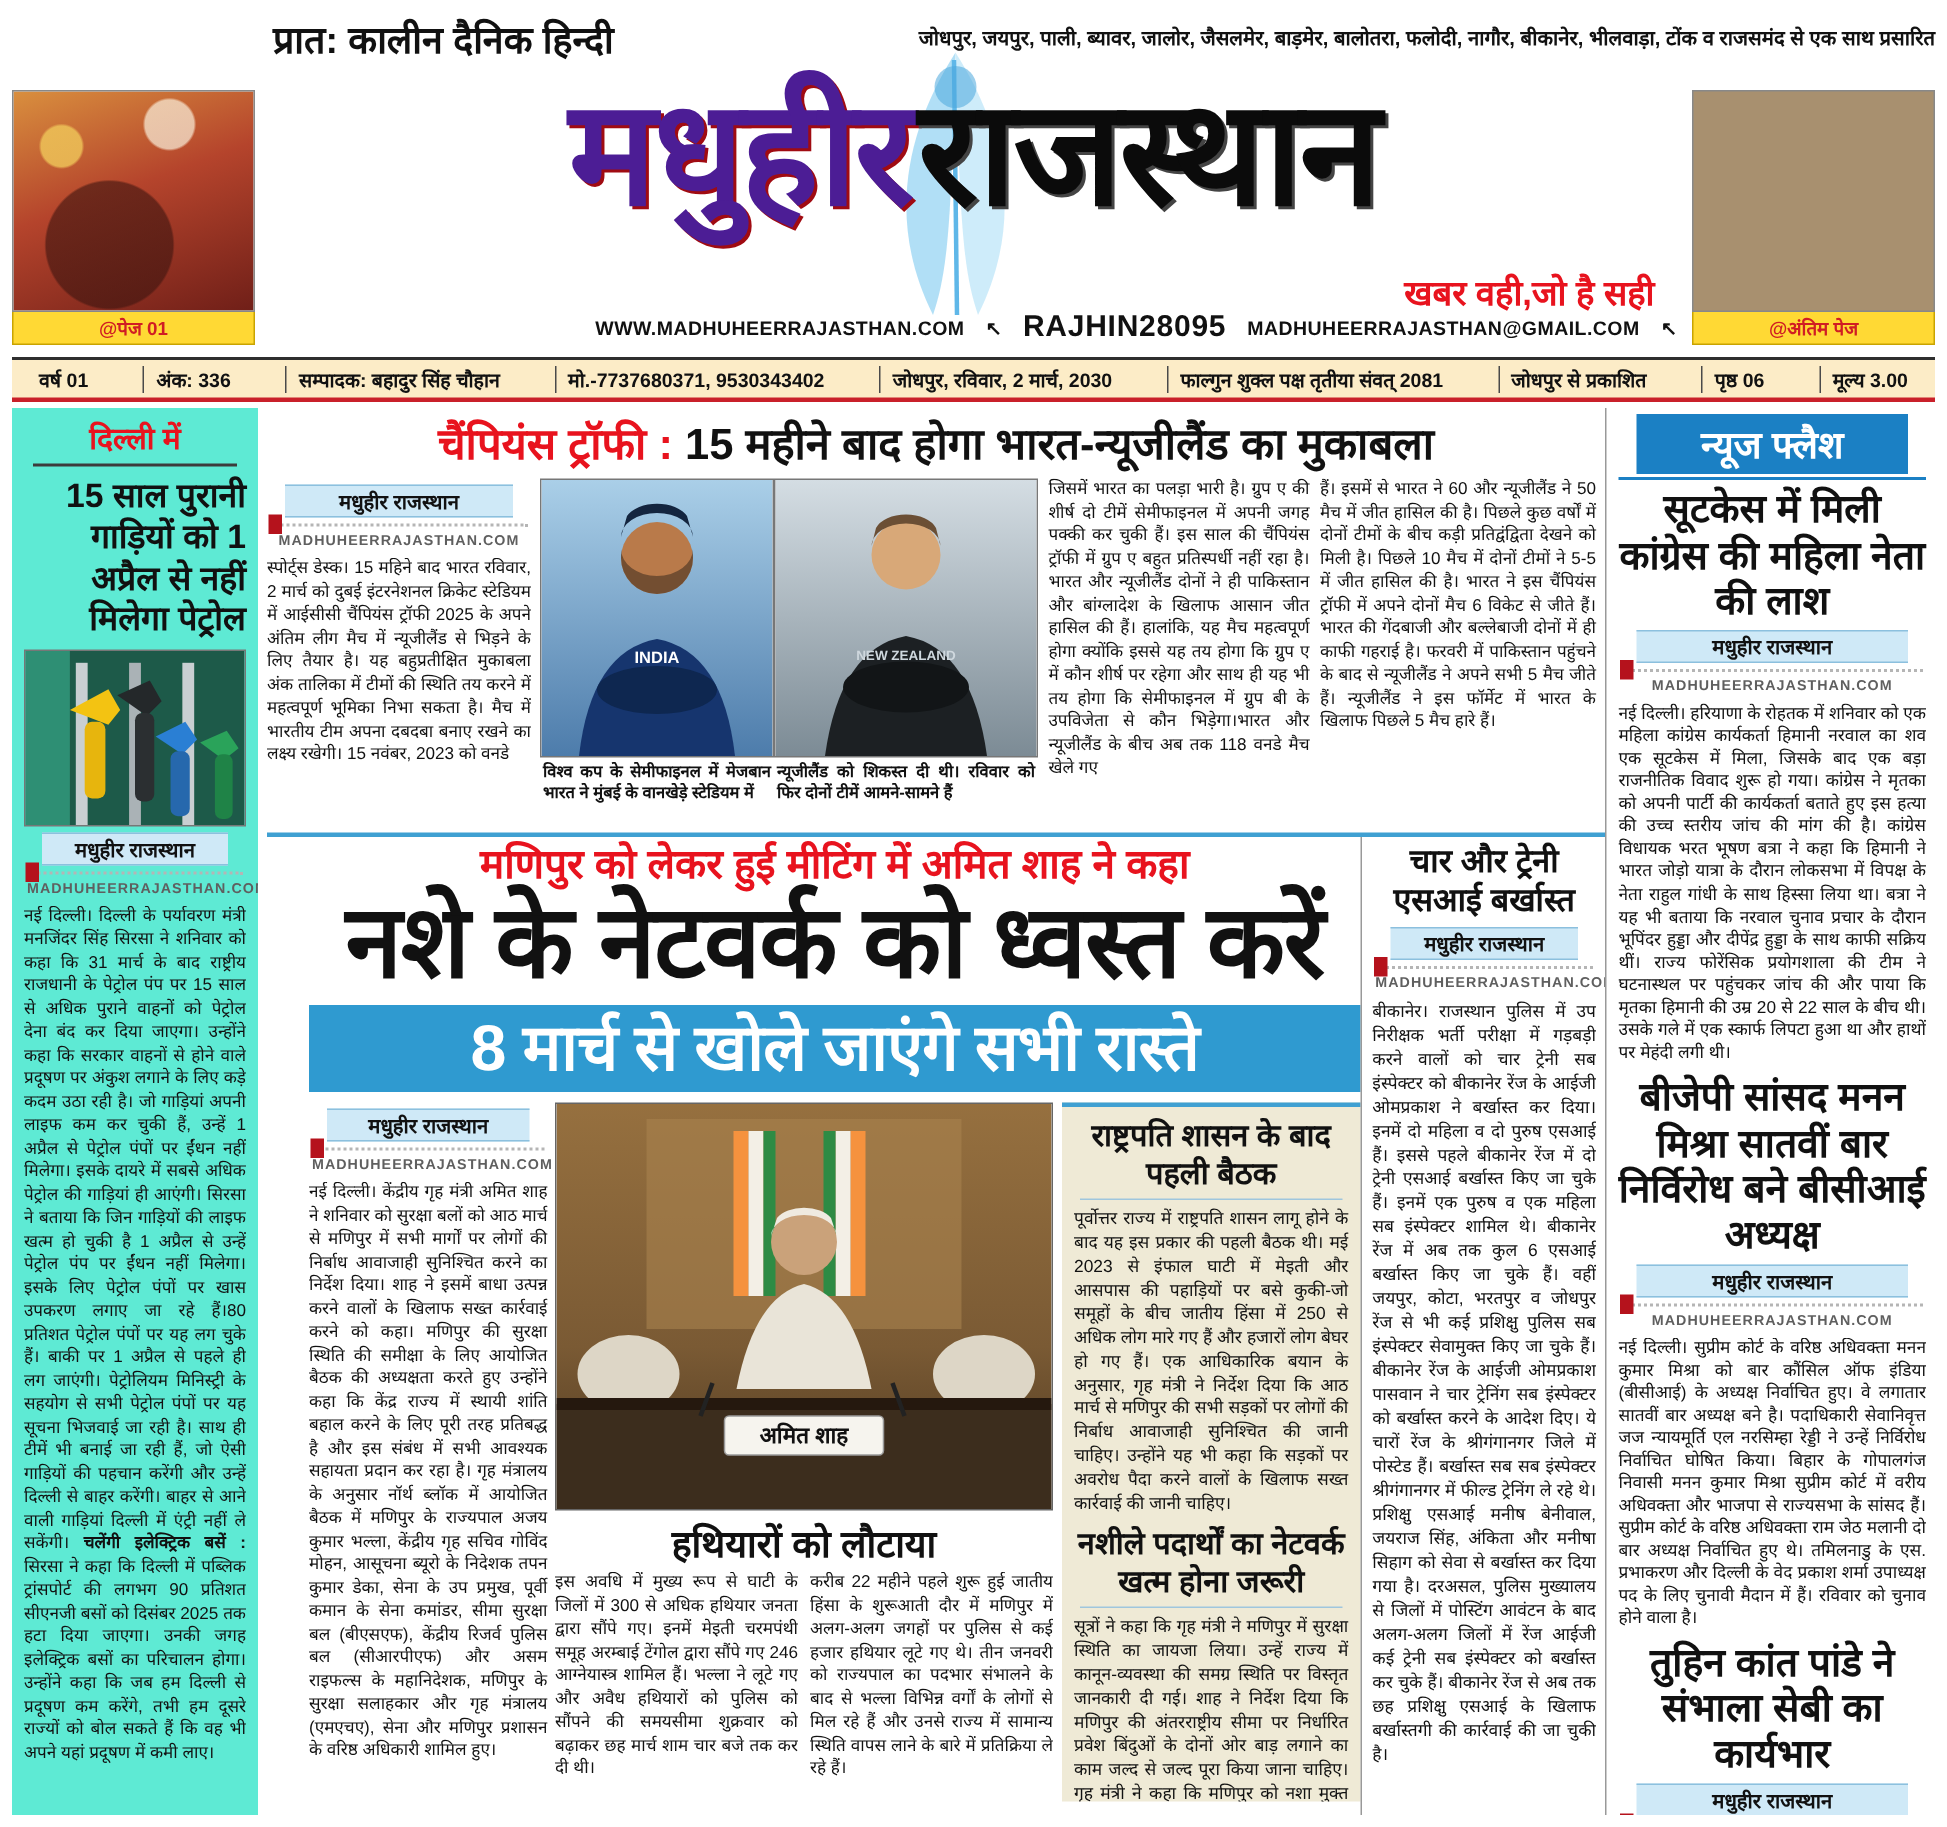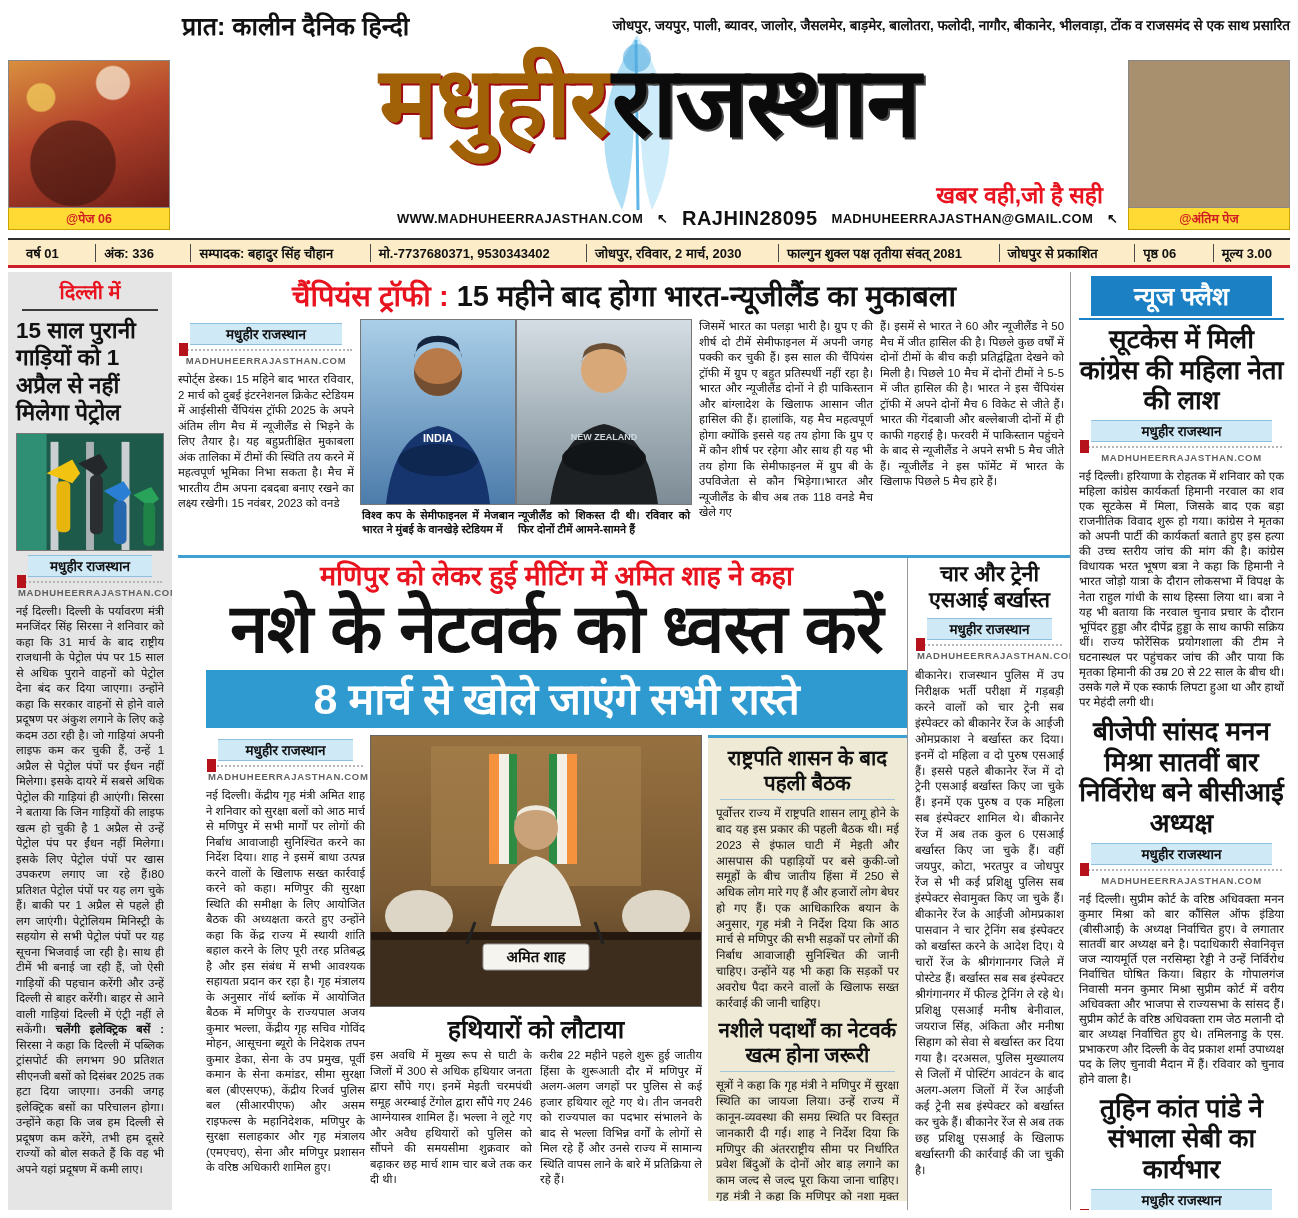--- a/index.html
+++ b/index.html
@@ -21,21 +21,21 @@
       radial-gradient(circle at 30% 40%, rgba(250,247,240,.9) 0 14%, transparent 15%),
       radial-gradient(circle at 72% 35%, rgba(235,120,40,.85) 0 9%, transparent 10%),
       radial-gradient(circle at 70% 62%, rgba(40,35,30,.8) 0 18%, transparent 19%),
       linear-gradient(140deg,#cdb header79b 0%, #bca27f 40%, #6d5842 100%);
       background-color:#a8906f;}
   .thumb-tag{height:22px;background:#ffd934;color:#d01d24;font-weight:800;font-size:12.5px;
              display:flex;align-items:center;justify-content:center;border:1px solid #c9a400;border-top:none;box-sizing:border-box;}
   .masthead{position:absolute;left:180px;right:180px;top:36px;height:160px;text-align:center;white-space:nowrap;}
   .feather{position:absolute;left:50%;top:-6px;transform:translateX(-58%);z-index:0;}
   .mast-red,.mast-black{position:relative;z-index:1;font-size:98px;font-weight:900;line-height:1.35;letter-spacing:-2px;}
-  .mast-red{color:#a16207;text-shadow:2px 2px 0 #a00b12;font-family:Liberation Mono, monospace;}
+  .mast-red{color:#4c1d95;text-shadow:2px 2px 0 #a00b12;font-family:Liberation Mono, monospace;}
   .mast-black{color:#0b0b0b;text-shadow:2px 2px 0 #444;}
   .slogan{position:absolute;right:195px;top:178px;color:#e8131e;font-size:23px;font-weight:800;}
   .urlline{position:absolute;left:180px;right:180px;top:207px;text-align:center;display:flex;justify-content:flex-end;align-items:center;gap:14px;}
   .url{font-size:13px;font-weight:bold;letter-spacing:.3px;}
   .cursor-glyph{font-size:13px;font-weight:bold;}
   .code{font-size:20px;font-weight:800;letter-spacing:.5px;}
   
   .infobar{position:absolute;left:8px;right:8px;top:238px;height:30px;background:#fcecc7;
            border-top:2px solid #2f2f2f;border-bottom:3px solid #c9202a;
            display:flex;align-items:center;justify-content:space-between;box-sizing:border-box;padding:4px 10px;}
@@ -45,25 +45,25 @@
   .byline{text-align:center;margin:4px 2px 6px;}
   .byline-name{display:block;margin:0 10px;background:#cfe9f7;border-top:1px solid #8cc0de;border-bottom:1px solid #8cc0de;
                font-weight:800;font-size:13.5px;padding:1px 0;}
   .byline-rule{position:relative;border-bottom:2px dotted #b5b5b5;margin:4px 0 4px;height:0;}
   .byline-sq{position:absolute;left:-1px;top:-6px;width:9px;height:13px;background:#b5121c;}
   .byline-site{font-size:9.5px;font-weight:bold;color:#5f5f5f;letter-spacing:.7px;}
   
   .nbody{font-size:11.4px;line-height:1.36;text-align:justify;overflow:hidden;}
   .lead-bold{font-weight:800;}
   
-  .delhi{position:absolute;left:8px;top:272px;width:164px;height:938px;background:#e5e5e5;
+  .delhi{position:absolute;left:8px;top:272px;width:164px;height:938px;background:#5eead4;
          padding:6px 8px;box-sizing:border-box;overflow:hidden;}
   .delhi-kicker{color:#e8131e;font-size:20px;font-weight:800;text-align:center;}
   .delhi-rule{border-bottom:2px solid #3c3c3c;margin:4px 6px 6px;}
-  .delhi-headline{font-size:22.5px;line-height:1.22;font-weight:800;text-align:left;margin-bottom:6px;}
+  .delhi-headline{font-size:22.5px;line-height:1.22;font-weight:800;text-align:right;margin-bottom:6px;}
   .petrol{width:100%;height:118px;display:block;border:1px solid #777;box-sizing:border-box;}
   
   .center{position:absolute;left:178px;top:272px;width:892px;height:938px;}
   .cricket{height:286px;border-bottom:3px solid #3fa0d2;box-sizing:border-box;}
   .cricket-headline{text-align:center;font-size:29px;font-weight:800;padding:3px 0 5px;white-space:nowrap;}
   .cricket-headline .red{color:#e8131e;}
   .cricket-grid{display:flex;height:236px;}
   .c-col{box-sizing:border-box;overflow:hidden;}
   .c-col1{width:182px;padding-right:6px;}
   .c-imgwrap{width:156px;display:flex;flex-direction:column;}
@@ -108,21 +108,21 @@
 
 <div class="page">
 
   <div class="topline">
     <span class="daily">प्रात: कालीन दैनिक हिन्दी</span>
     <span class="cities">जोधपुर, जयपुर, पाली, ब्यावर, जालोर, जैसलमेर, बाड़मेर, बालोतरा, फलोदी, नागौर, बीकानेर, भीलवाड़ा, टोंक व राजसमंद से एक साथ प्रसारित</span>
   </div>
 
   <div class="thumb thumb-left">
     <div class="thumb-img crowd"></div>
-    <div class="thumb-tag">@पेज 06</div>
+    <div class="thumb-tag">@पेज 01</div>
   </div>
   <div class="thumb thumb-right">
     <div class="thumb-img politicians"></div>
     <div class="thumb-tag">@अंतिम पेज</div>
   </div>
 
   <div class="masthead">
     <svg class="feather" width="150" height="185" viewBox="0 0 150 185">
       <path d="M75 5 C 40 60, 30 120, 60 180 C 70 150, 72 120, 75 5" fill="#a8dcf5" opacity="0.9"></path>
       <path d="M75 5 C 110 60, 120 120, 90 180 C 80 150, 78 120, 75 5" fill="#c9eafa" opacity="0.9"></path>

